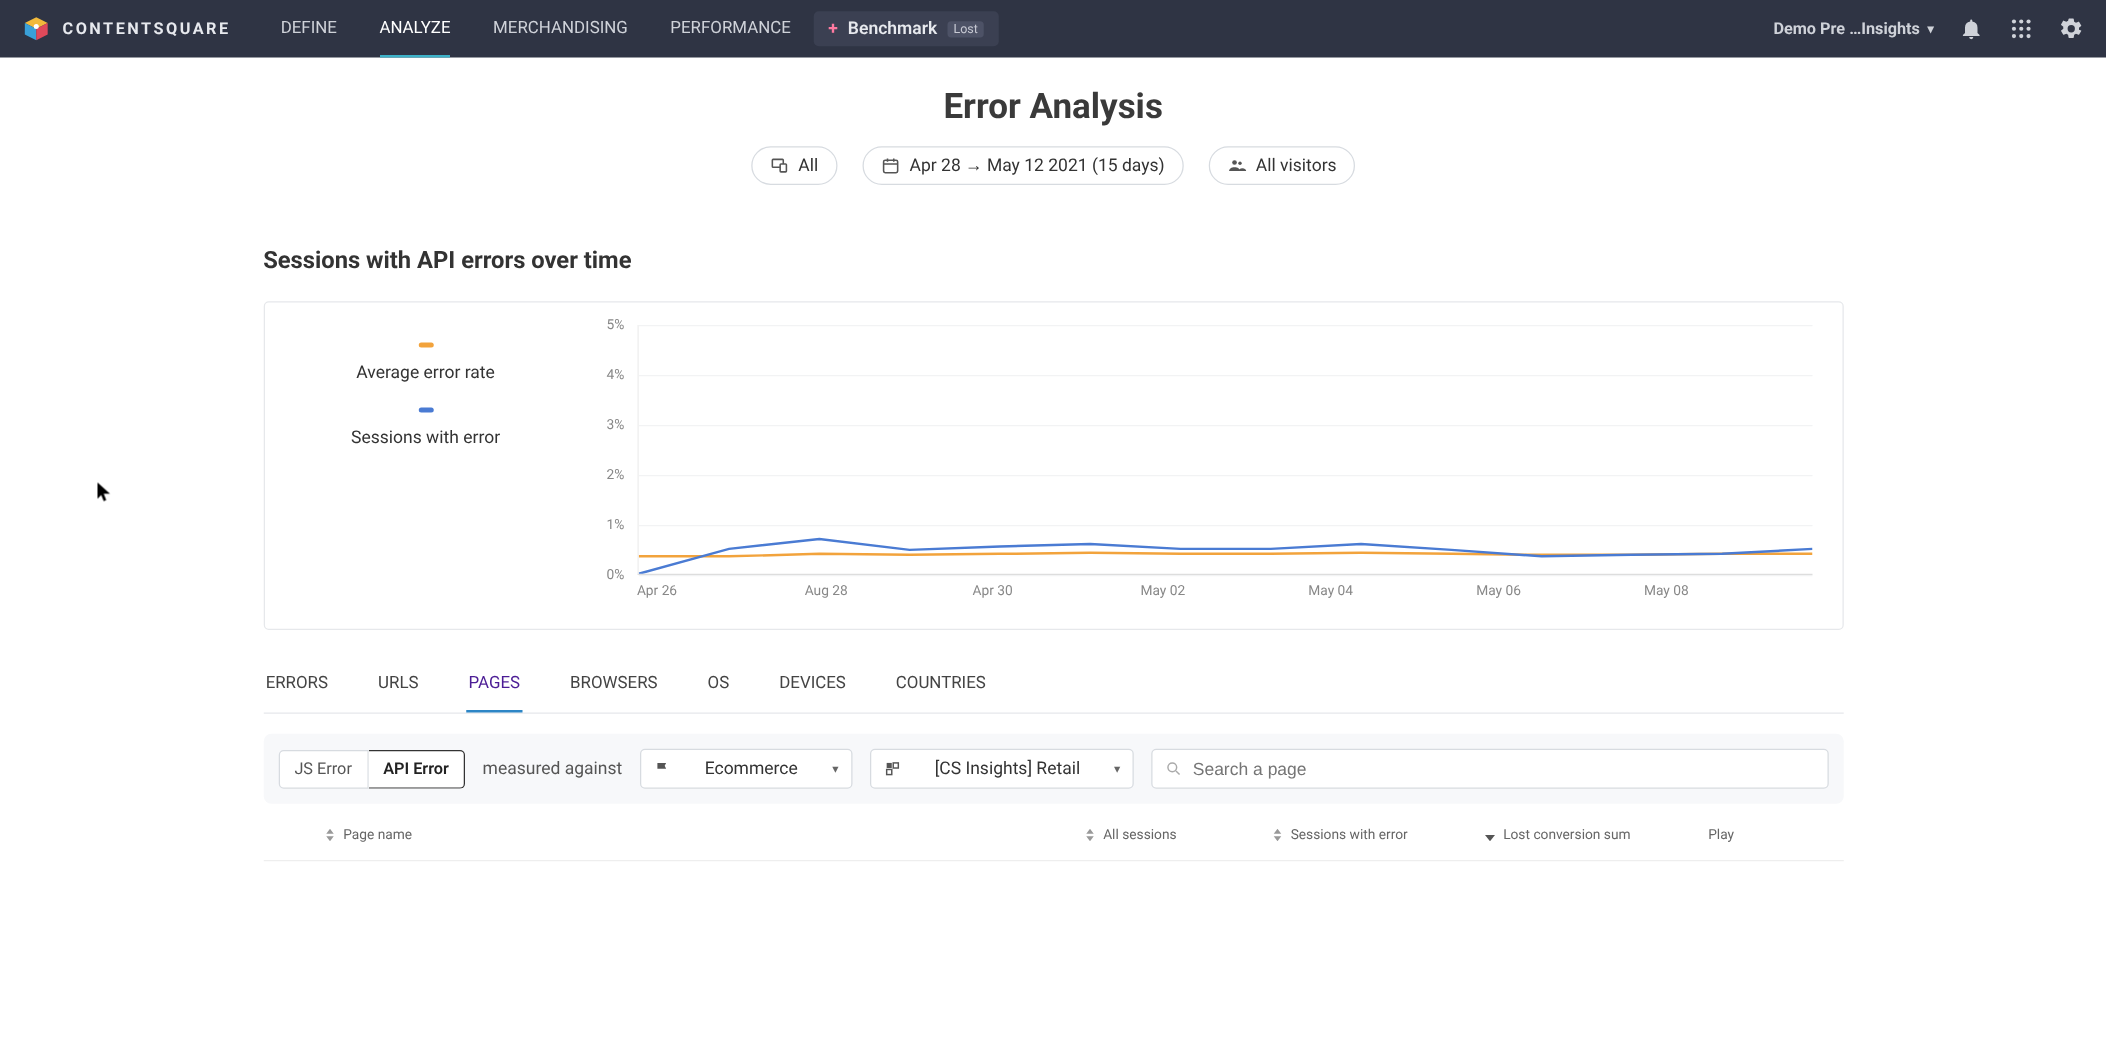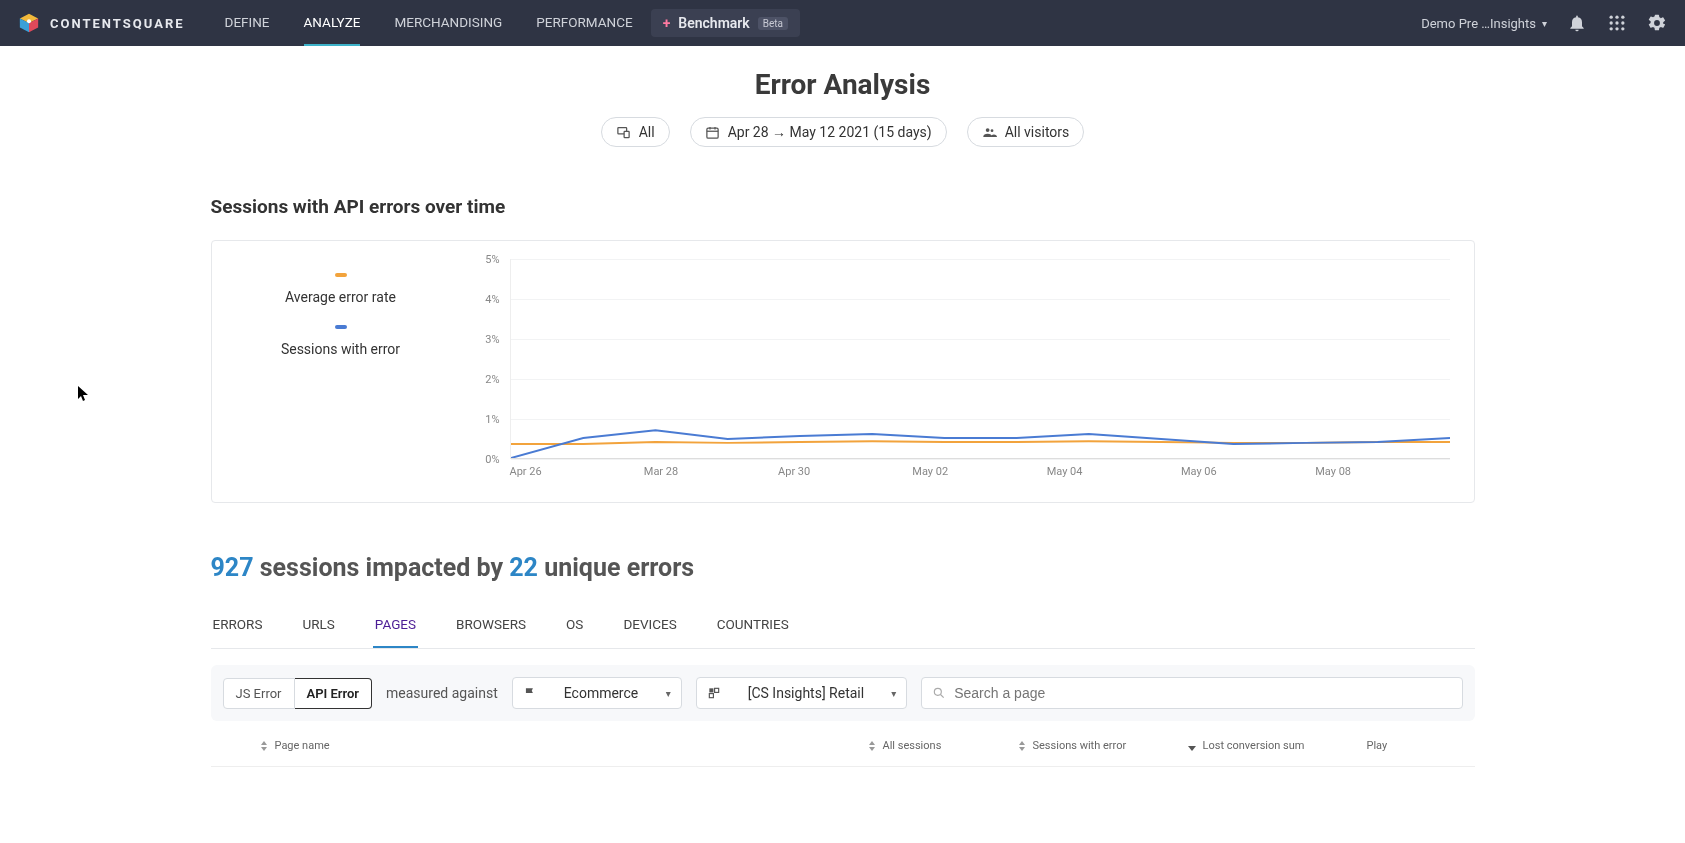--- a/index.html
+++ b/index.html
@@ -9,21 +9,21 @@
   .topnav { background:#2f3444; height:46px; display:flex; align-items:center; padding:0 18px; color:#e7e9ee; font-size:14px; }
   .brand { display:flex; align-items:center; gap:10px; font-weight:700; letter-spacing:2px; font-size:13px; }
   .brand-logo { width:22px; height:22px; }
   .nav-items { display:flex; align-items:stretch; margin-left:40px; gap:34px; height:100%; }
   .nav-item { display:flex; align-items:center; height:100%; border-bottom:2px solid transparent; color:#cfd2d9; cursor:pointer; font-size:13.5px; }
   .nav-item.active { border-bottom-color:#3db2c9; color:#fff; }
   .benchmark-btn { margin-left:18px; background:#3b4052; border-radius:4px; padding:6px 12px; display:flex; align-items:center; gap:8px; cursor:pointer; }
   .benchmark-btn .plus { color:#ff7aa1; font-weight:700; }
   .benchmark-btn .beta { font-size:10px; background:#4d5266; border-radius:3px; padding:1px 5px; color:#c8cad4; }
   .nav-right { margin-left:auto; display:flex; align-items:center; gap:20px; color:#cfd2d9; }
-  .workspace-drop { display:flex; align-items:center; gap:6px; font-size:13px; cursor:pointer; }
+  .workspace-drop { display:flex; align-items:center; gap:6px; font-size:13px; cursor:pointer;font-weight:bold; }
   .icon-btn { width:20px; height:20px; display:flex; align-items:center; justify-content:center; cursor:pointer; }
   .icon-btn svg { width:20px; height:20px; fill:#cfd2d9; }
 
   
   .page-title { text-align:center; font-size:28px; font-weight:700; color:#3a3a3a; margin-top:22px; }
   .filter-pills { display:flex; justify-content:center; gap:20px; margin-top:16px; }
   .pill { border:1px solid #d7dbe0; border-radius:18px; padding:6px 14px; display:flex; align-items:center; gap:8px; font-size:14px; color:#333; cursor:pointer; }
   .pill svg { width:15px; height:15px; fill:#555; }
 
   .content { width:1264px; margin:0 auto; padding-bottom:40px; }
@@ -94,21 +94,21 @@
   </div>
   <div class="nav-items">
     <div class="nav-item">DEFINE</div>
     <div class="nav-item active">ANALYZE</div>
     <div class="nav-item">MERCHANDISING</div>
     <div class="nav-item">PERFORMANCE</div>
   </div>
   <div class="benchmark-btn">
     <span class="plus">+</span>
     <span style="font-weight:600">Benchmark</span>
-    <span class="beta">Beta</span>
+    <span class="beta">Lost</span>
   </div>
   <div class="nav-right">
     <div class="workspace-drop">
       <span>Demo Pre …Insights</span>
       <span style="font-size:10px">▾</span>
     </div>
     <div class="icon-btn">
       <svg viewBox="0 0 24 24">
           <path d="M12 22a2 2 0 0 0 2-2h-4a2 2 0 0 0 2 2zm6-6V11a6 6 0 0 0-5-5.91V4a1 1 0 1 0-2 0v1.09A6 6 0 0 0 6 11v5l-2 2v1h16v-1z"></path>
         </svg>
@@ -194,33 +194,30 @@
           </svg>
       <div class="gridline" style="top: 0px;"></div>
           <div class="gridline" style="top: 40px;"></div>
           <div class="gridline" style="top: 80px;"></div>
           <div class="gridline" style="top: 120px;"></div>
           <div class="gridline" style="top: 160px;"></div>
           <div class="gridline" style="top: 200px;"></div>
         </div>
       <div class="x-axis" id="x-axis">
           <div class="x-tick">Apr 26</div>
-          <div class="x-tick">Mar 28</div>
+          <div class="x-tick">Aug 28</div>
           <div class="x-tick">Apr 30</div>
           <div class="x-tick">May 02</div>
           <div class="x-tick">May 04</div>
           <div class="x-tick">May 06</div>
           <div class="x-tick">May 08</div>
         </div>
     </div>
   </div>
 
-  <div class="summary-head">
-    <span class="hl">927</span><span> sessions impacted by </span><span class="hl">22</span><span> unique errors</span>
-  </div>
 
   <div class="tabs" id="tabs">
       <div class="tab">ERRORS</div>
       <div class="tab">URLS</div>
       <div class="tab active">PAGES</div>
       <div class="tab">BROWSERS</div>
       <div class="tab">OS</div>
       <div class="tab">DEVICES</div>
       <div class="tab">COUNTRIES</div>
     </div>

